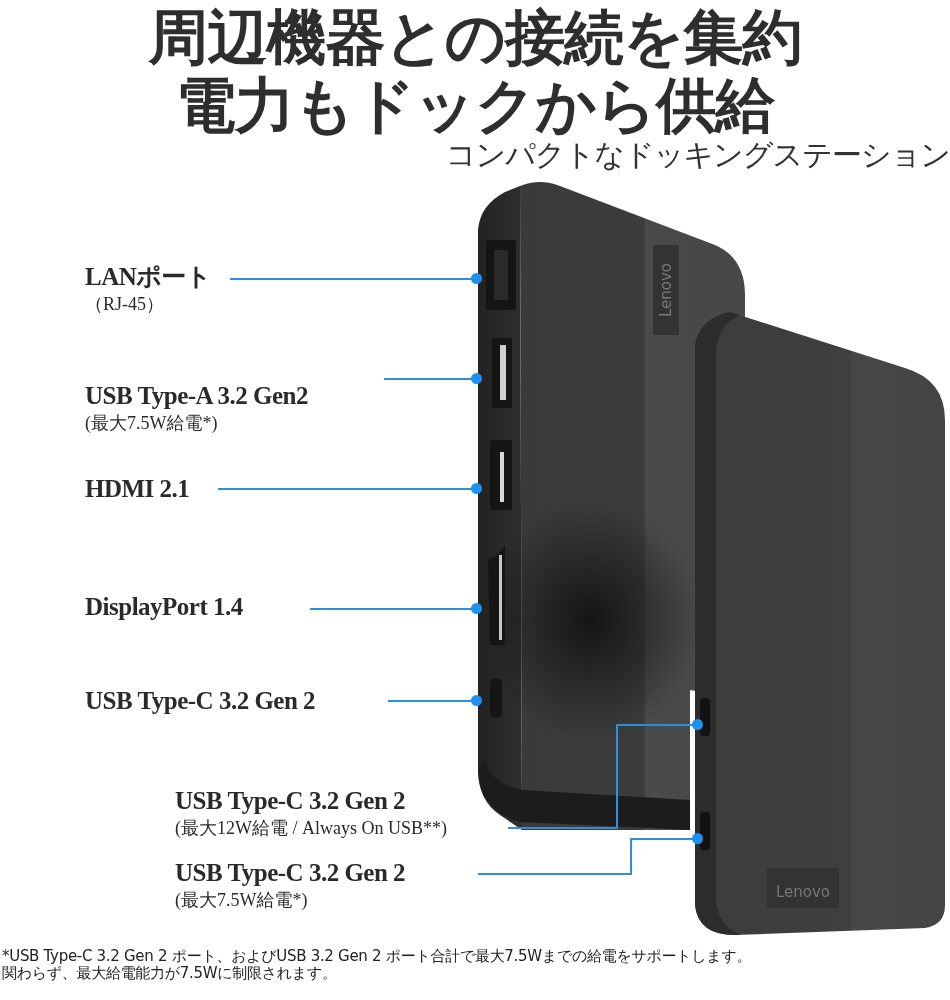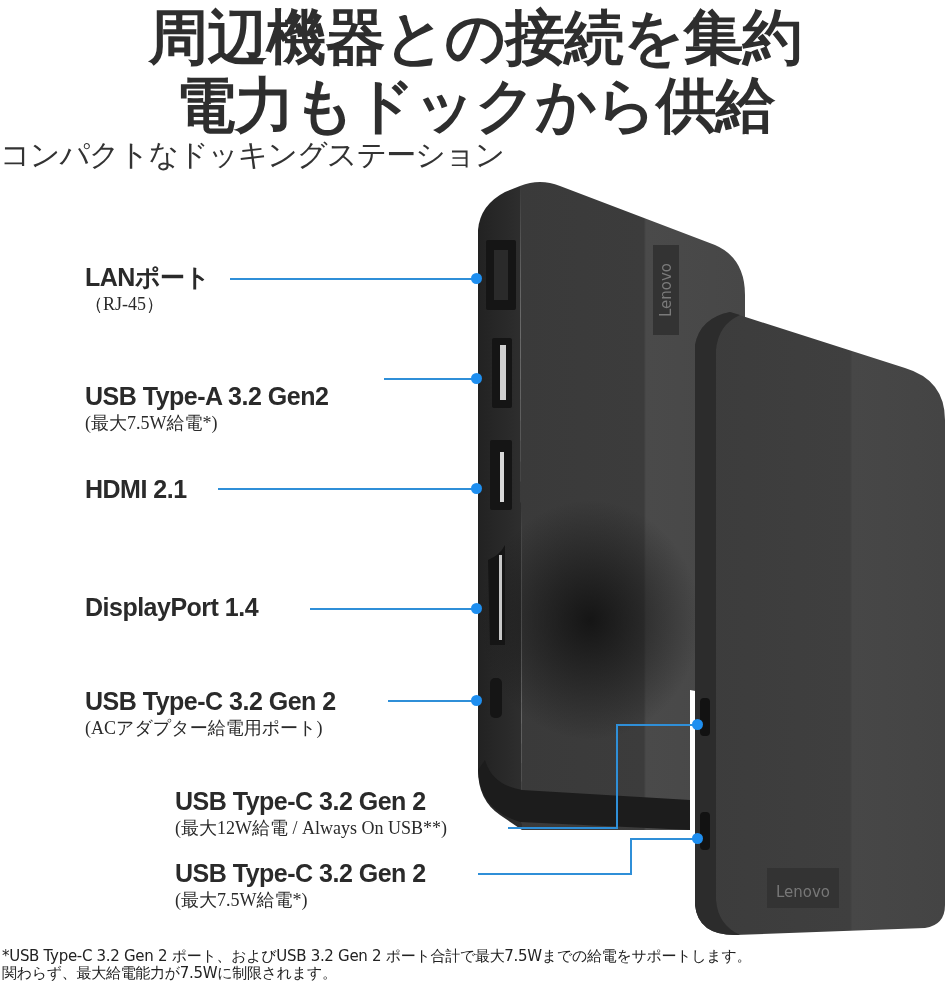--- a/index.html
+++ b/index.html
@@ -1,22 +1,22 @@
 <!DOCTYPE html>
 <html><head>
   <meta charset="utf-8">
   <style>
     html, body { margin:0; padding:0; background:#ffffff; }
     body { width:950px; height:1000px; position:relative; overflow:hidden; font-family:"DejaVu Sans", sans-serif; color:#2b2b2b; }
     .headline { position:absolute; left:0; width:950px; text-align:center; font-weight:bold; color:#2e2e2e; letter-spacing:-1px; }
     .h1 { top:2px; font-size:60px; line-height:70px; }
     .h2 { top:70px; font-size:60px; line-height:70px; }
-    .sub { position:absolute; top:135px; left:0; width:950px; text-align:left; font-size:30px; line-height:40px; color:#333; letter-spacing:-1px; }
+    .sub { position:absolute; top:135px; left:0; width:950px; text-align:right; font-size:30px; line-height:40px; color:#333; letter-spacing:-1px; }
     .label { position:absolute; }
-    .label .main { font-family:Liberation Sans, sans-serif; font-weight:bold; font-size:25px; line-height:30px; color:#2a2a2a; white-space:nowrap; letter-spacing:-0.5px; }
+    .label .main { font-family:Liberation Serif, serif; font-weight:bold; font-size:25px; line-height:30px; color:#2a2a2a; white-space:nowrap; letter-spacing:-0.5px; }
     .label .note { font-size:18px; line-height:24px; color:#2a2a2a; white-space:nowrap;font-family:Liberation Serif, serif; }
     .line { position:absolute; background:#2f8fd8; height:2px; }
     .vline { position:absolute; background:#2f8fd8; width:2px; }
     .dot { position:absolute; width:11px; height:11px; border-radius:50%; background:#1f8ff0; }
     .footnote { position:absolute; left:2px; top:948px; font-size:15px; line-height:17px; color:#222; white-space:nowrap; letter-spacing:-0.3px; }
     svg.device { position:absolute; left:0; top:0; }
   </style>
 </head>
 <body>
 
@@ -103,21 +103,20 @@
 <div class="dot" style="left:471px; top:483px;"></div>
 
 <div class="label" style="left:85px; top:592px;text-align:right;">
   <div class="main">DisplayPort 1.4</div>
 </div>
 <div class="line" style="left:310px; top:608px; width:166px;"></div>
 <div class="dot" style="left:471px; top:603px;"></div>
 
 <div class="label" style="left:85px; top:686px;">
   <div class="main">USB Type-C 3.2 Gen 2</div>
-  <div class="note">(ACアダプター給電用ポート)</div>
 </div>
 <div class="line" style="left:388px; top:700px; width:88px;"></div>
 <div class="dot" style="left:471px; top:695px;"></div>
 
 <div class="label" style="left:175px; top:786px;">
   <div class="main">USB Type-C 3.2 Gen 2</div>
   <div class="note">(最大12W給電 / Always On USB**)</div>
 </div>
 <div class="line" style="left:508px; top:827px; width:110px;"></div>
 <div class="vline" style="left:616px; top:724px; height:105px;"></div>

